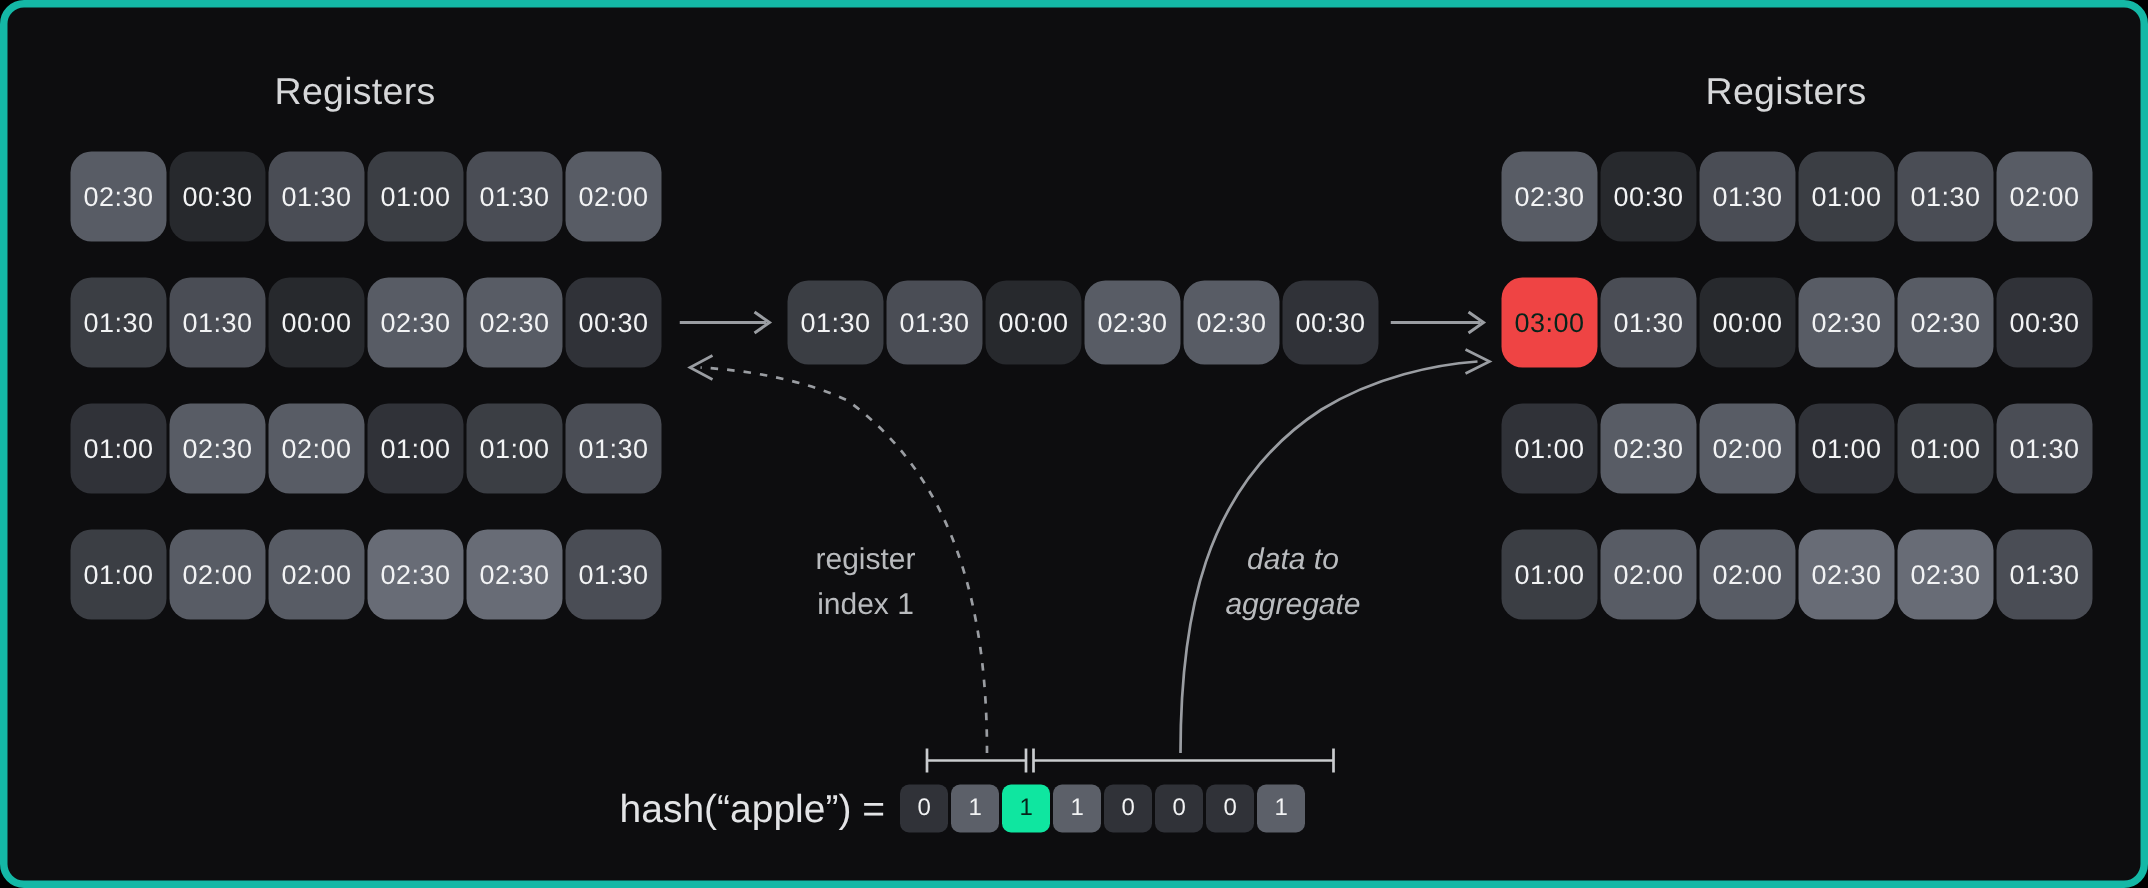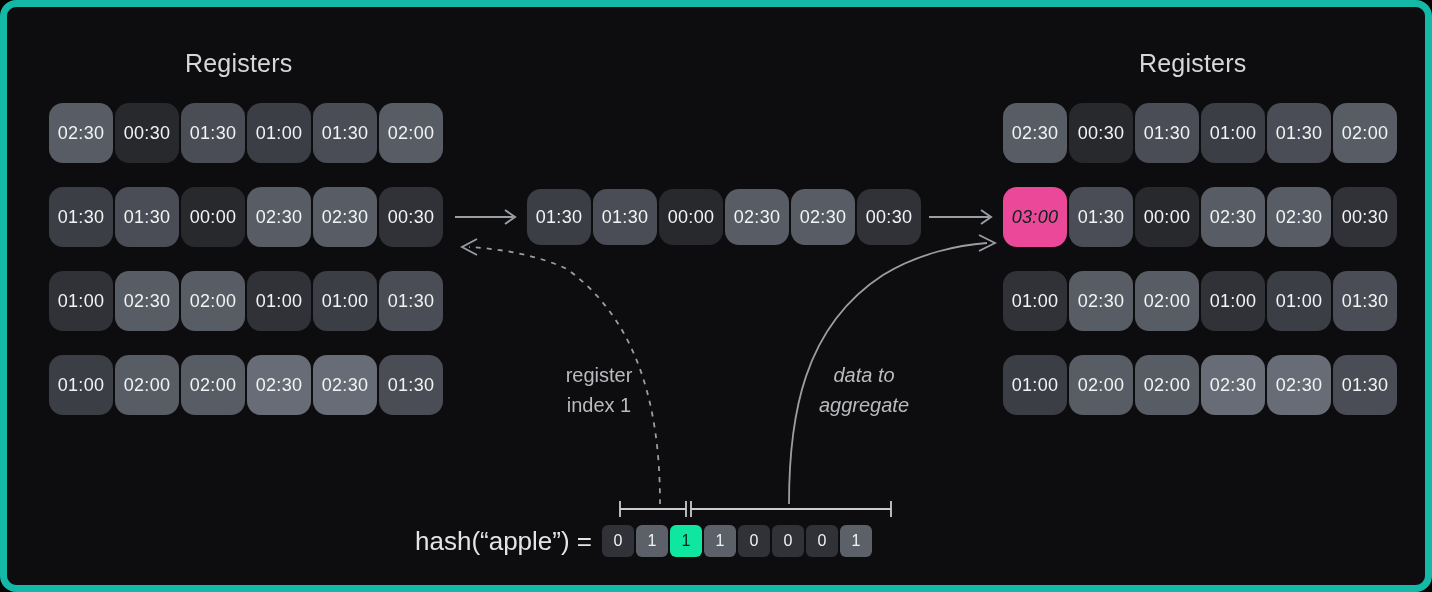--- a/index.html
+++ b/index.html
@@ -14,21 +14,21 @@
     overflow: hidden;
     font-family: "Liberation Sans", sans-serif;
   }
 
   #canvas {
     position: relative;
     width: 1432px;
     height: 592px;
     background: #0d0d0f;
     border-radius: 16px;
-    border: 7px solid #14b8a6;
+    border: 5px solid #14b8a6;
     box-sizing: border-box;
     overflow: hidden;
   }
 
   
   .reg-title {
     position: absolute;
     font-size: 25px;
     color: #d6d7d9;
     letter-spacing: 0.2px;
@@ -59,21 +59,21 @@
     letter-spacing: 0.3px;
     user-select: none;
   }
   
   .cell.s0 { background: #27292d; }
   .cell.s1 { background: #303238; }
   .cell.s2 { background: #3b3e44; }
   .cell.s3 { background: #4a4d55; }
   .cell.s4 { background: #585c65; }
   .cell.s5 { background: #686c76; }
-  .cell.hl { background: #ec4899; color: #06241a; font-weight: 400; font-style: italic; }
+  .cell.hl { background: #ef4444; color: #06241a; font-weight: 400; }
 
   
   #grid-mid {
     position: absolute;
     left: 520px;
     top: 182px;
     display: grid;
     grid-template-columns: repeat(6, 64px);
     grid-auto-rows: 56px;
     column-gap: 2px;
@@ -93,21 +93,21 @@
 
   
   .annot {
     position: absolute;
     font-size: 20px;
     line-height: 30px;
     color: #b9bbbe;
     text-align: center;
     white-space: pre-line;
   }
-  #annot-index { left: 516px; top: 353px; width: 152px; }
+  #annot-index { left: 496px; top: 353px; width: 152px; }
   #annot-data  { left: 782px; top: 353px; width: 150px; font-style: italic; }
 
   
   #hash-row {
     position: absolute;
     left: 408px;
     top: 518px;
     display: flex;
     align-items: center;
     gap: 0;

